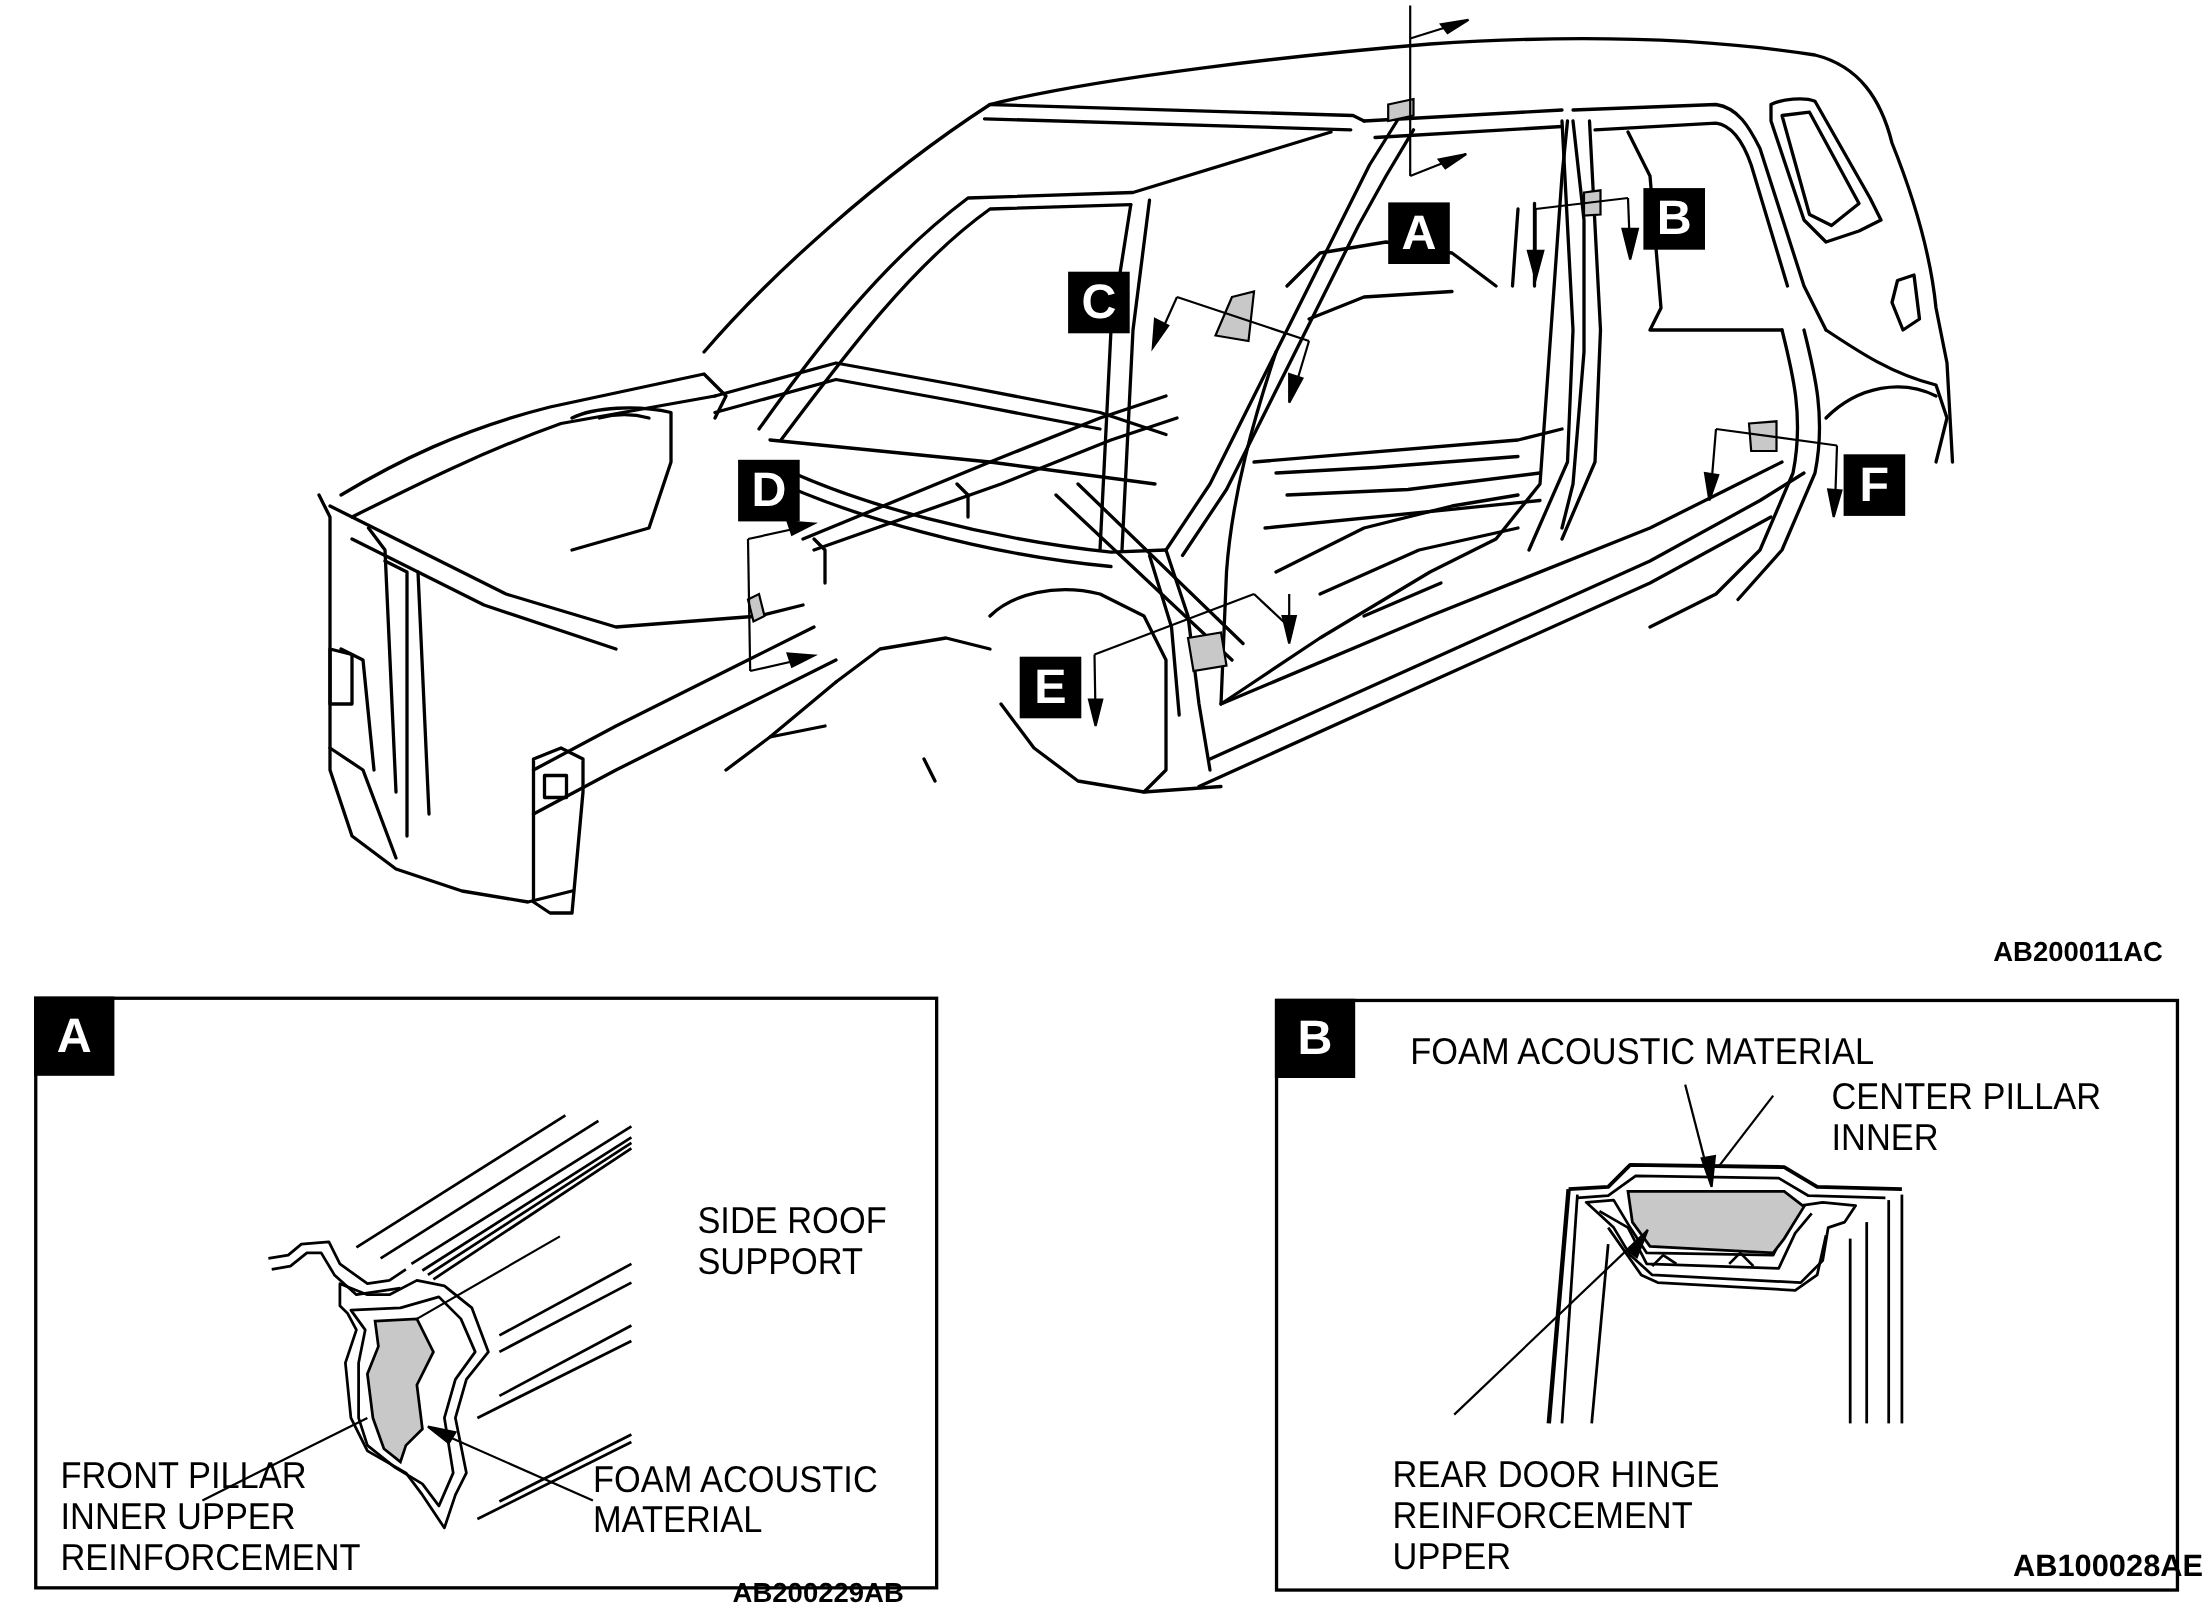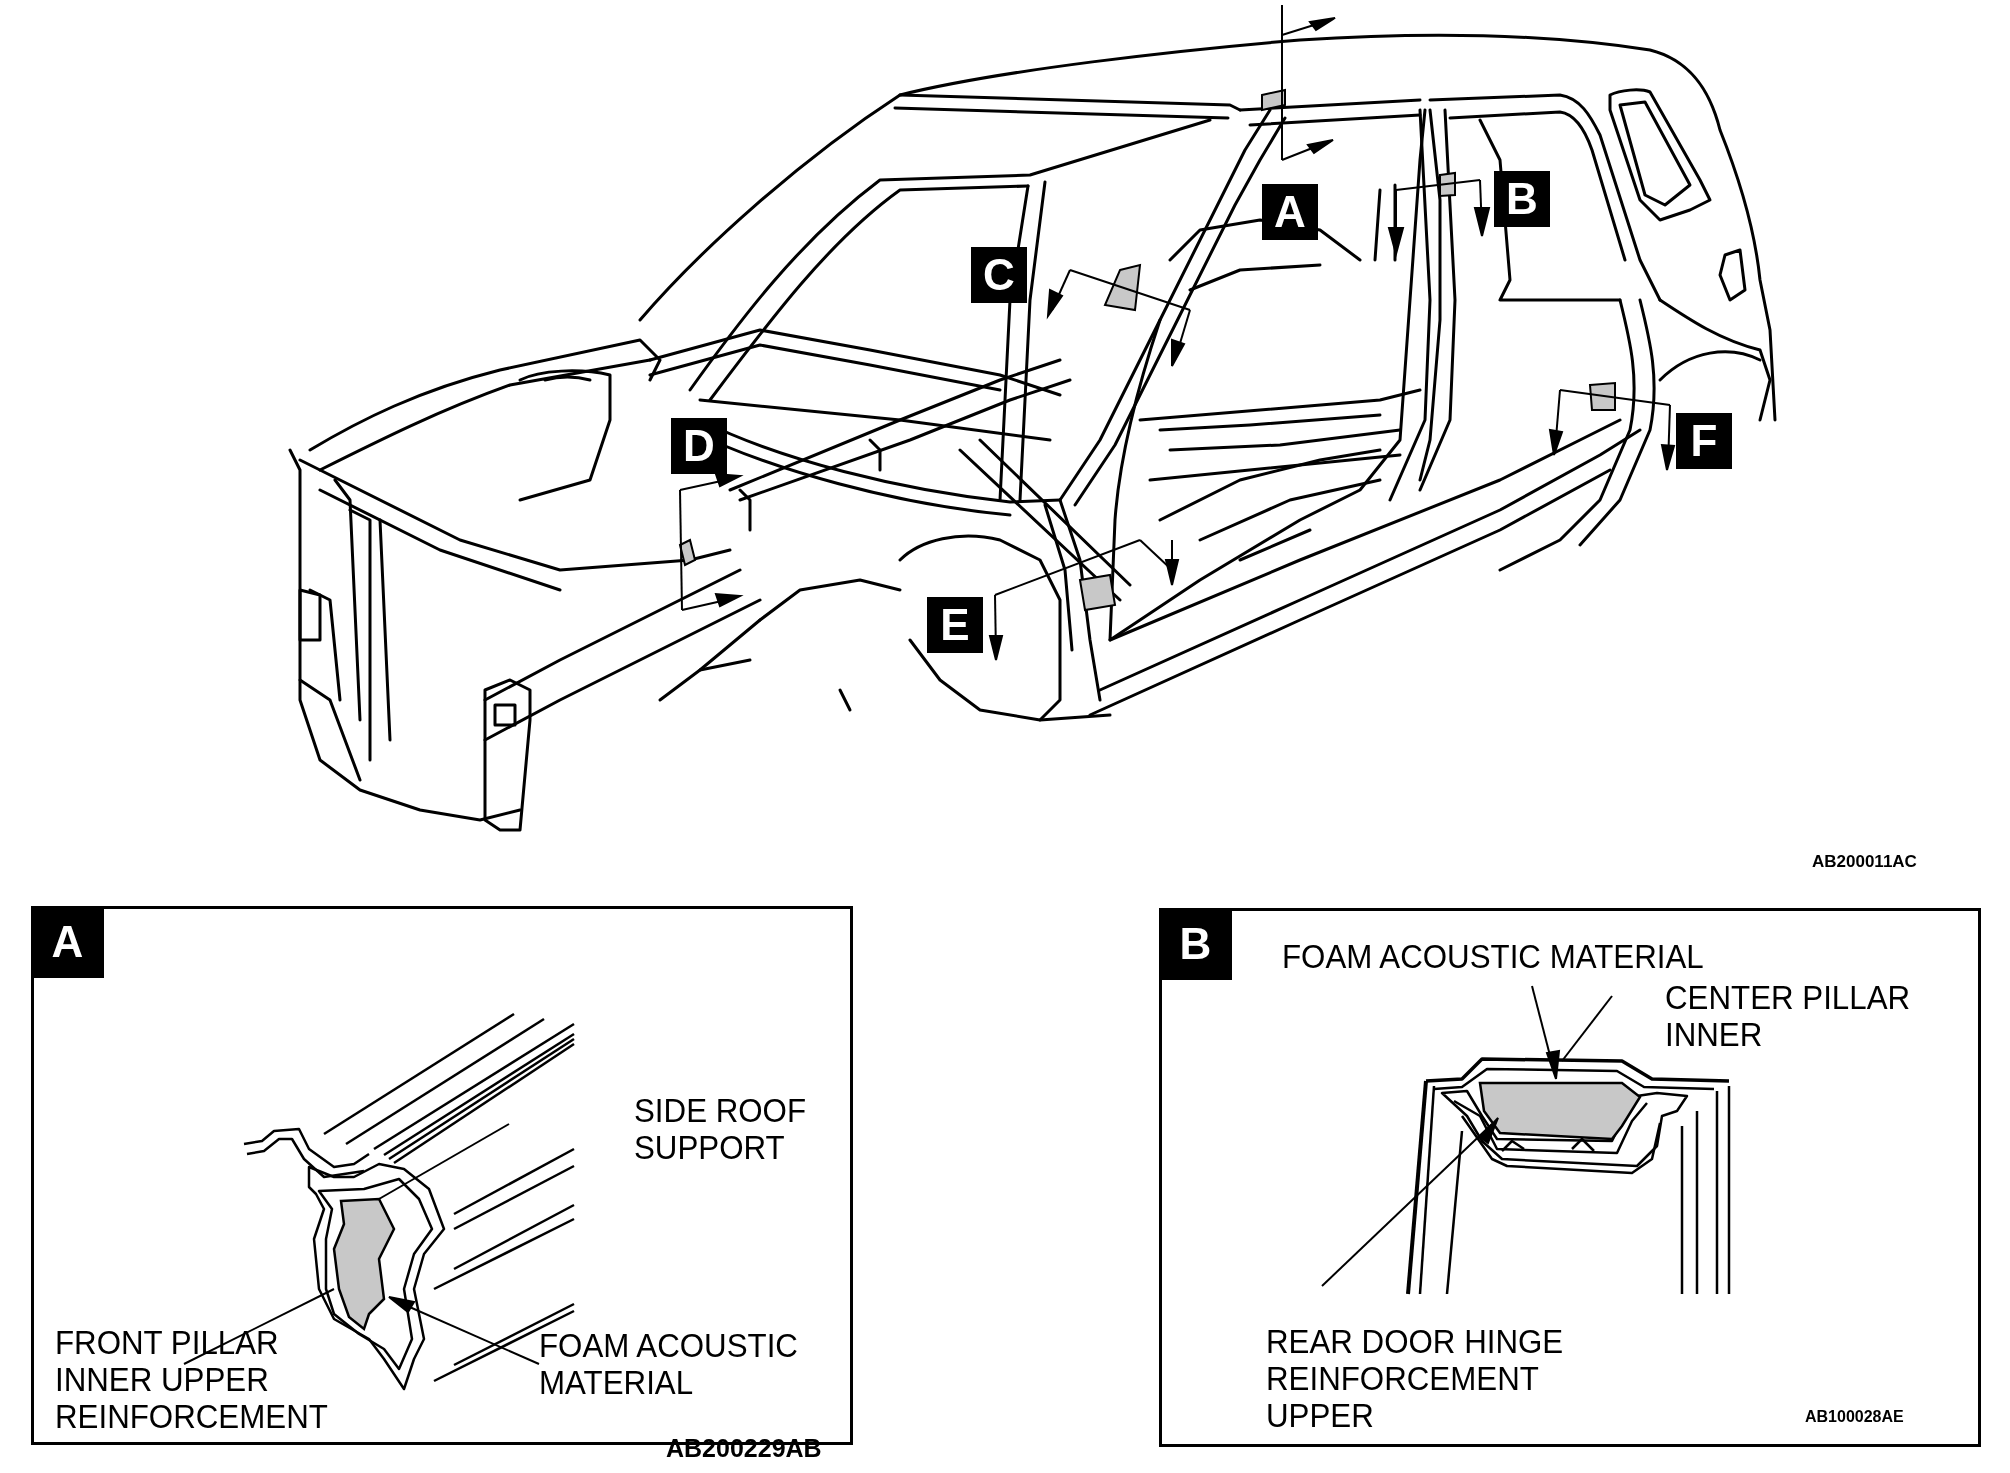--- a/index.html
+++ b/index.html
@@ -6,21 +6,21 @@
   body { width: 2010px; height: 1473px; position: relative; overflow: hidden;
          font-family: "Liberation Sans", sans-serif; color: #000; }
   .abs { position: absolute; }
   .callout {
     position: absolute; width: 56px; height: 56px; background: #000; color: #fff;
     font-family: "Liberation Sans", sans-serif; font-weight: bold; font-size: 44px;
     display: flex; align-items: center; justify-content: center; line-height: 1;
   }
   .fig-code {
     position: absolute; font-family: "Liberation Sans", sans-serif; font-weight: bold;
-    font-size: 17px; letter-spacing: 0px; white-space: nowrap;
+    font-size: 25px; letter-spacing: 0px; white-space: nowrap;
   }
   .panel {
     position: absolute; border: 3px solid #000; background: #fff; box-sizing: border-box;
   }
   .panel-tag {
     position: absolute; left: -3px; top: -3px; width: 73px; height: 72px; background: #000;
     color: #fff; font-weight: bold; font-size: 44px; display: flex; align-items: center;
     justify-content: center;
   }
   .plabel {
@@ -278,14 +278,14 @@
       <polygon points="336,207 318,226 326,232"></polygon>
     </g>
   </svg>
 
   <div class="plabel" style="left:120px;top:27px;">FOAM ACOUSTIC MATERIAL</div>
   <div class="plabel" style="left:503px;top:68px;">CENTER PILLAR
 INNER</div>
   <div class="plabel" style="left:104px;top:412px;">REAR DOOR HINGE
 REINFORCEMENT
 UPPER</div>
-  <div class="fig-code" style="left:643px;top:497px;font-size:16px;">AB100028AE</div>
+  <div class="fig-code" style="left:668px;top:497px;font-size:28px;">AB100028AE</div>
 </div>
 
 </body></html>

